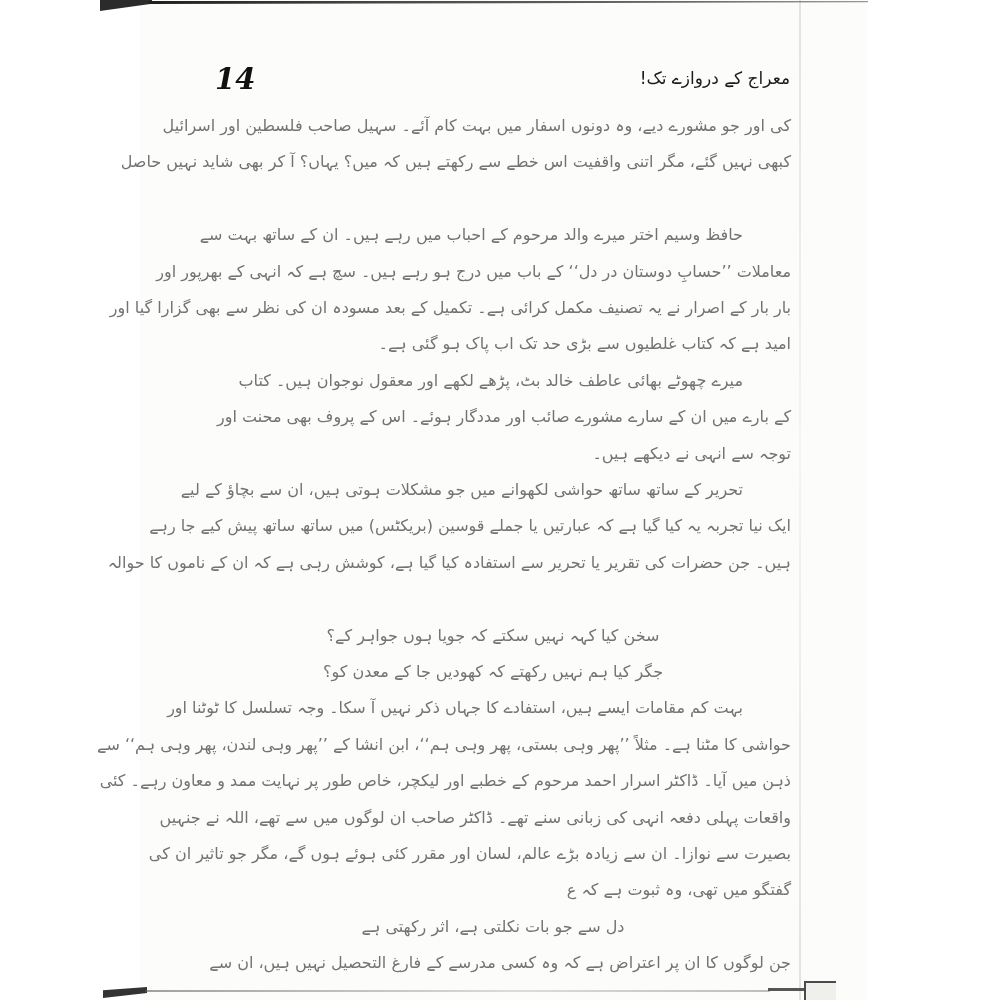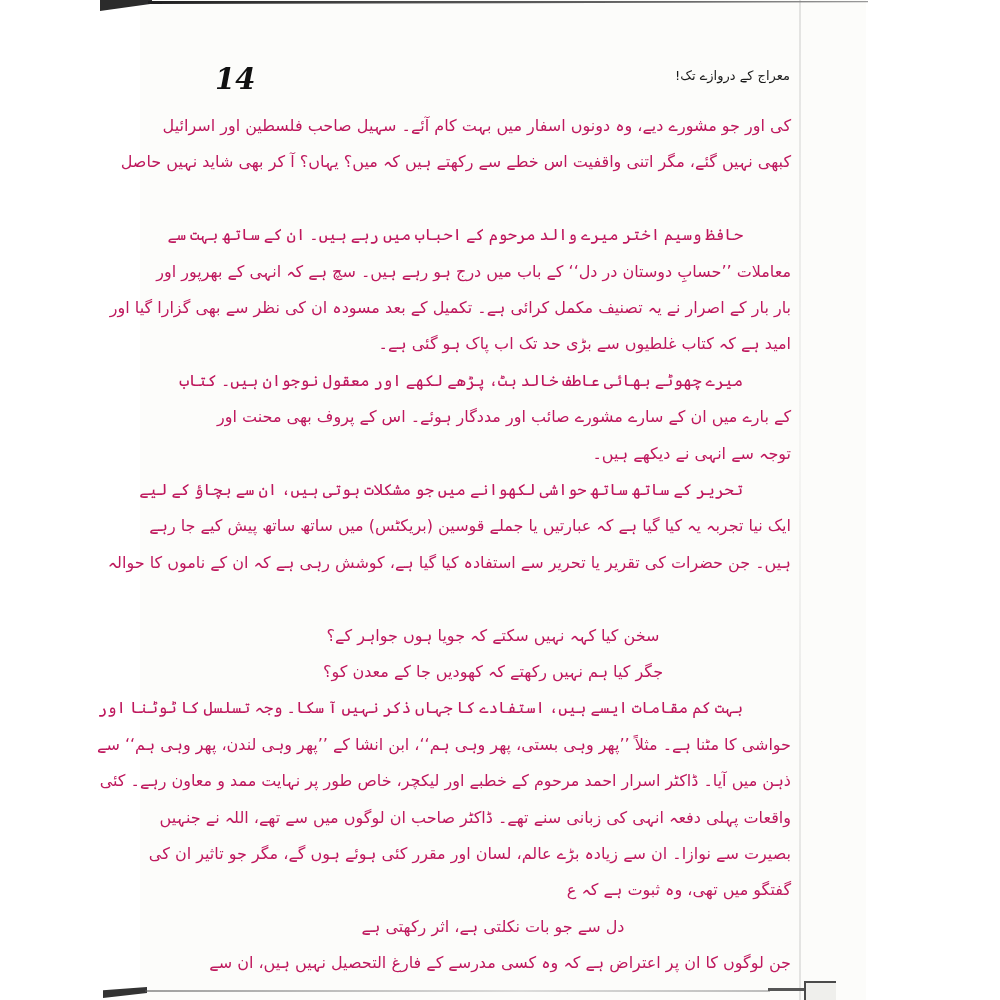--- a/index.html
+++ b/index.html
@@ -21,28 +21,28 @@
   .bottom-line{position:absolute;left:145px;top:990px;width:625px;height:2px;opacity:.55;
     background:linear-gradient(to right,#555,#c2c2c2 60%,#8a8a8a);}
   .bottom-dash{position:absolute;left:768px;top:988px;width:38px;height:3px;background:#565656;}
   .bottom-bracket{position:absolute;left:804px;top:981px;width:30px;height:19px;
     border-top:2px solid #4a4a4a;border-left:2px solid #4a4a4a;background:#efefec;}
   
   .crease{position:absolute;left:799px;top:0;width:2px;height:1000px;
     background:linear-gradient(to bottom,rgba(0,0,0,.10),rgba(0,0,0,.03) 45%,rgba(0,0,0,.10));}
   .pagenum{position:absolute;left:215px;top:62px;font-family:"DejaVu Serif",serif;
     font-style:italic;font-weight:bold;font-size:29px;color:#111;}
-  .running-header{position:absolute;right:210px;top:68px;direction:rtl;font-size:13px;
+  .running-header{position:absolute;right:210px;top:68px;direction:rtl;font-size:17px;
     color:#1a1a1a;white-space:nowrap;}
   .text-block{position:absolute;left:0;top:0;width:1000px;height:1000px;}
   .line{position:absolute;left:195px;width:596px;height:36px;line-height:32px;
-    direction:rtl;unicode-bidi:embed;font-size:16px;color:#be185d;white-space:nowrap;}
+    direction:rtl;unicode-bidi:embed;font-size:16px;color:#737373;white-space:nowrap;}
   .line.full{text-align:right;}
   .line.right{text-align:right;}
-  .line.indent{text-align:right;text-indent:48px;font-family:Liberation Serif, serif;}
+  .line.indent{text-align:right;text-indent:48px;}
   .line.center{text-align:center;}
 </style>
 </head>
 <body>
 
 <div class="canvas">
   <div class="page-bg"></div>
   <div class="crease"></div>
 
   <div class="top-wedge"></div>

